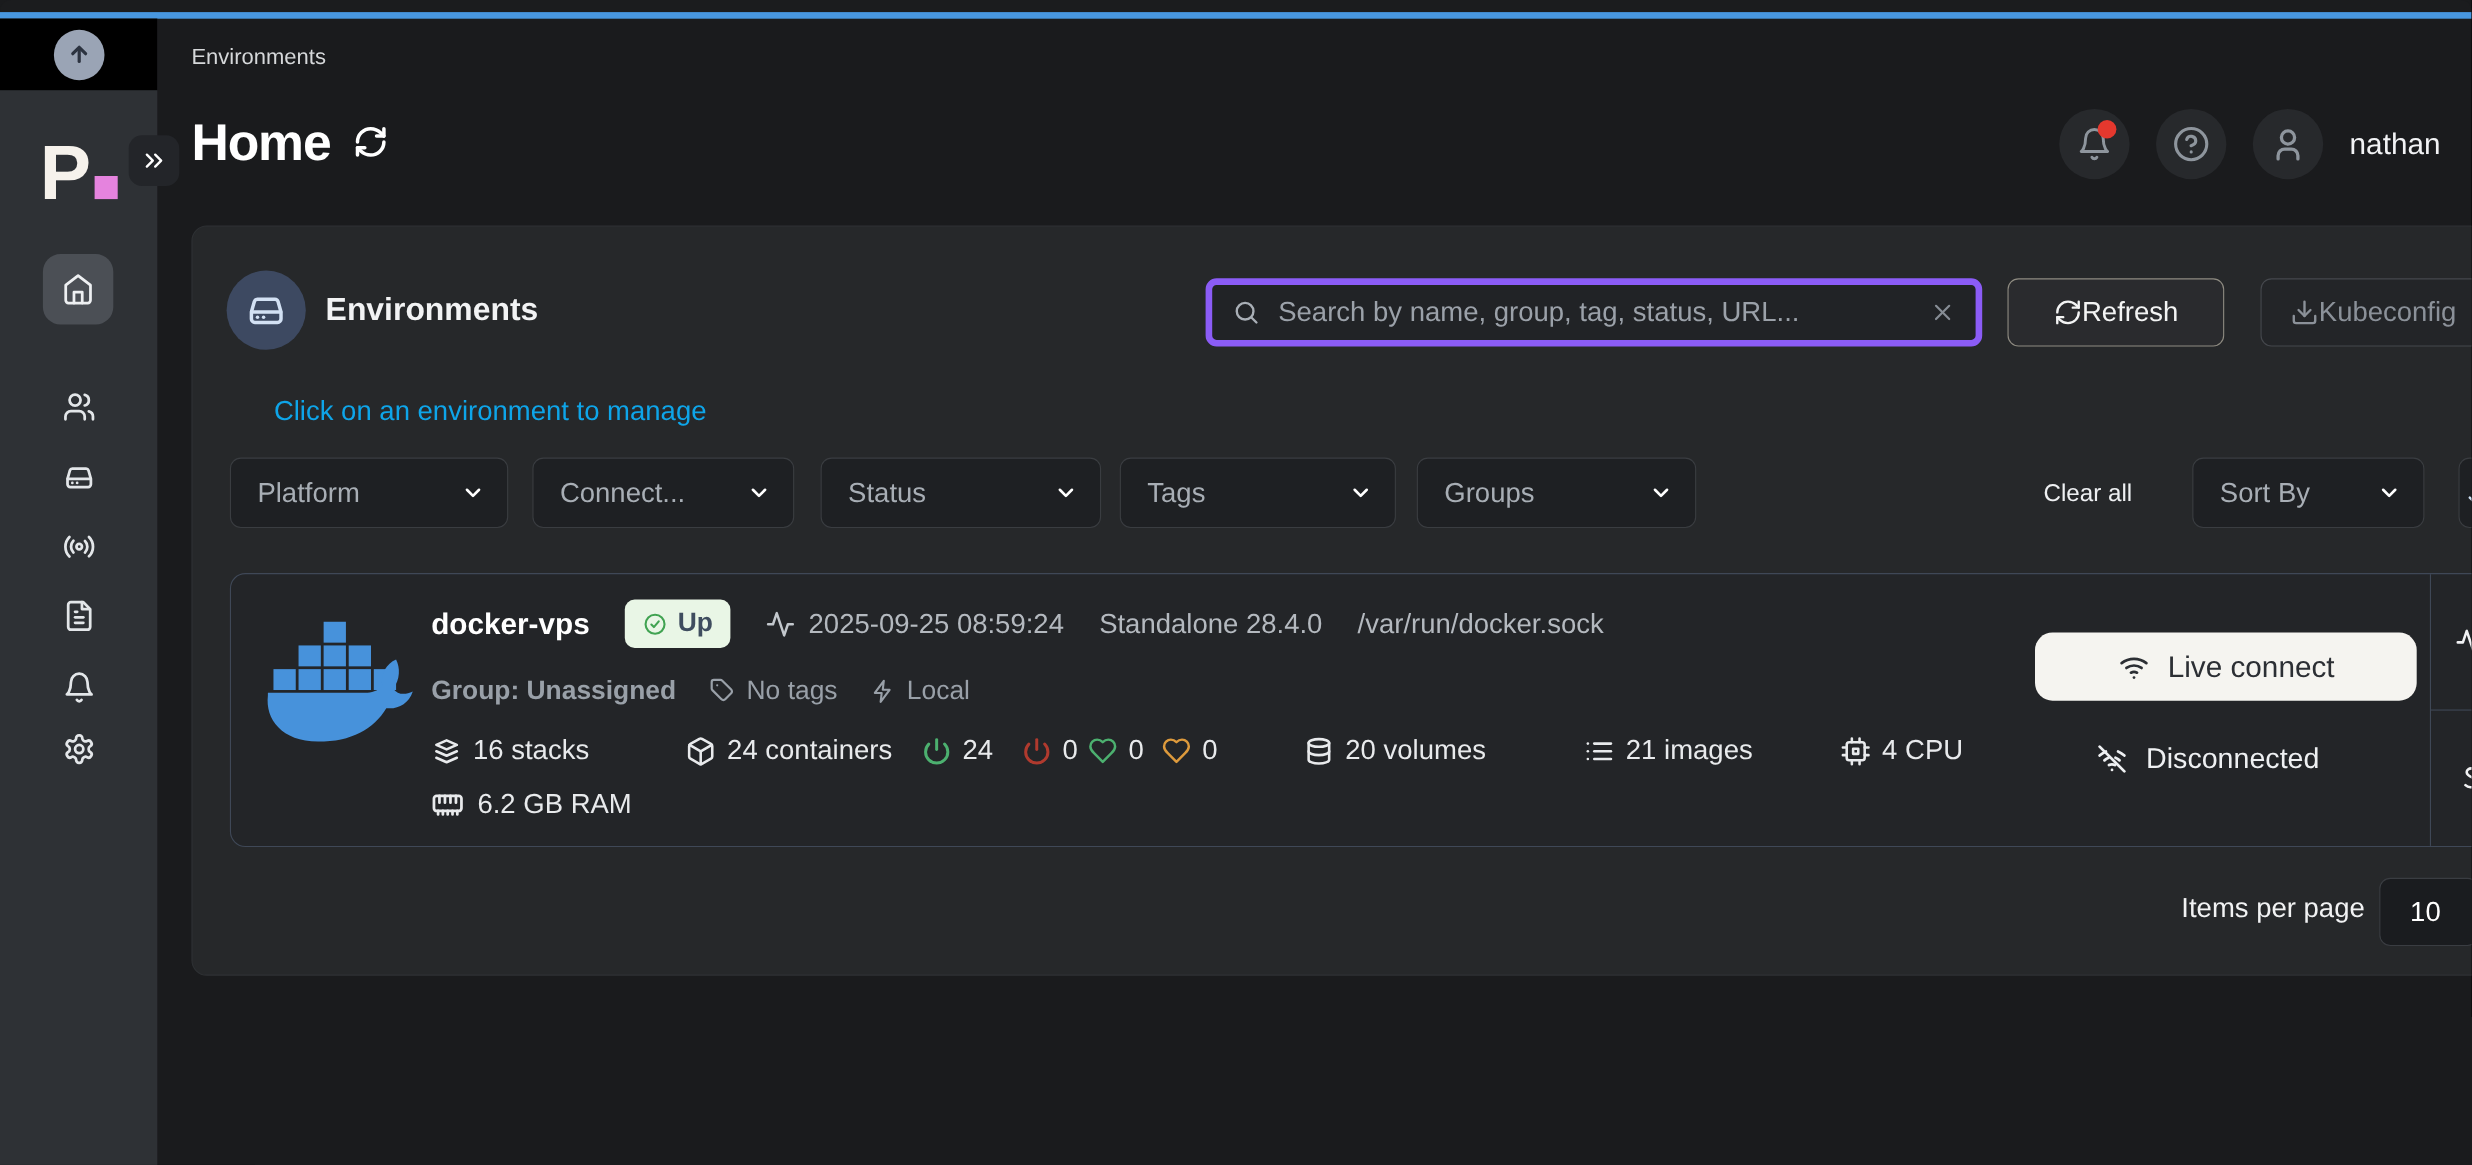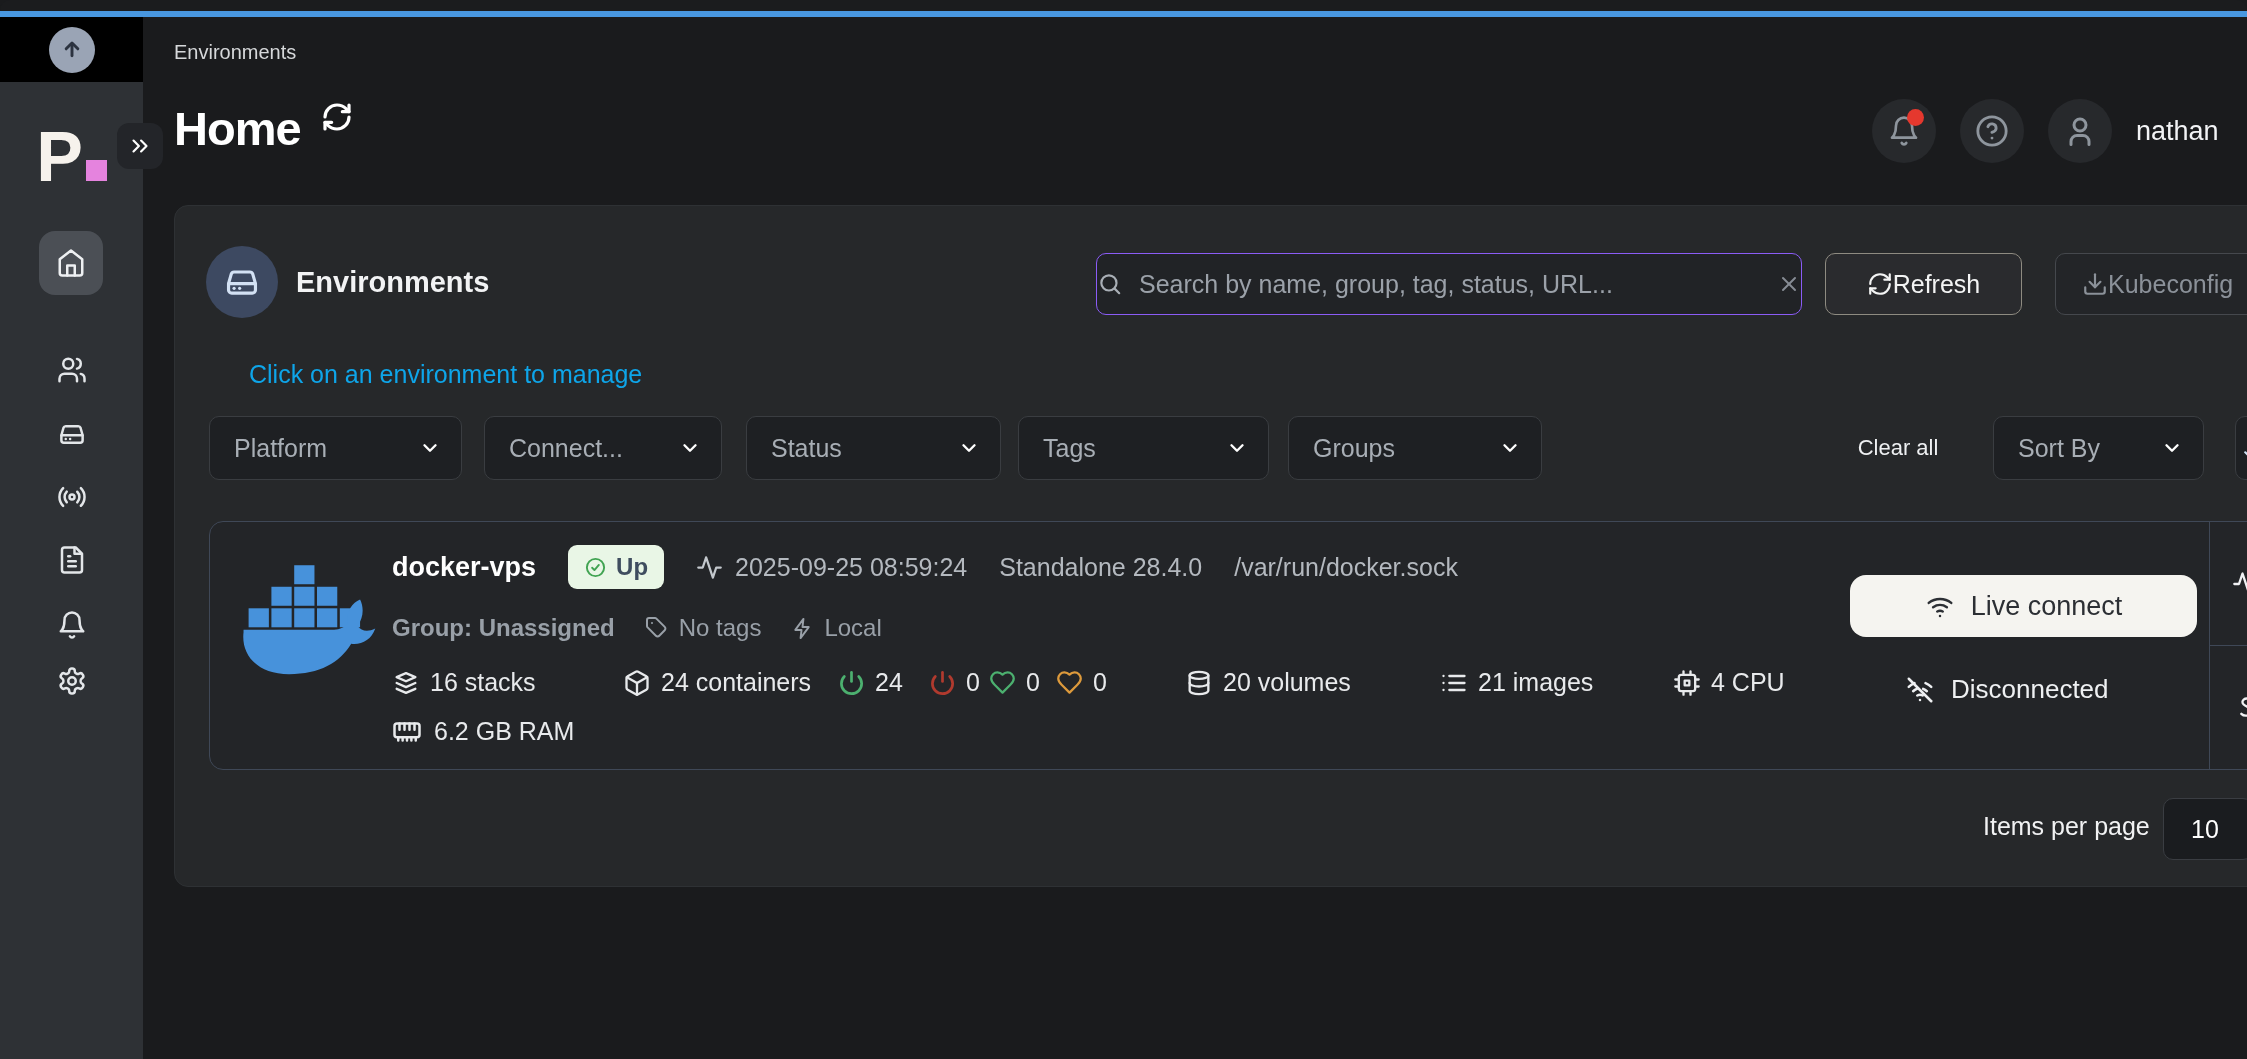--- a/index.html
+++ b/index.html
@@ -24,35 +24,35 @@
     display:flex;align-items:center;justify-content:center;z-index:20;}
   .nav-active{left:39px;top:214px;width:64px;height:64px;background:#4b4f55;border-radius:16px;color:#eef0f2;
     display:flex;align-items:center;justify-content:center;}
   .nav-ic{width:143px;display:flex;justify-content:center;color:#e3e6e9;}
   .nav-users{top:338px;} .nav-env{top:402px;} .nav-radio{top:465px;}
   .nav-file{top:528px;} .nav-bell{top:593px;} .nav-gear{top:649px;}
 
   
   .main{left:143px;top:17px;right:0;bottom:0;}
   .breadcrumb{left:31px;top:24px;font-size:20px;color:#d6d8da;}
-  .title-row{left:31px;top:84px;display:flex;align-items:flex-start;gap:20px;color:#fff;}
+  .title-row{left:31px;top:84px;display:flex;align-items:center;gap:20px;color:#fff;}
   .page-title{font-size:47px;font-weight:700;letter-spacing:-1px;}
   .topbar{left:1729px;top:82px;display:flex;align-items:center;gap:24px;}
   .tb-circle{width:64px;height:64px;border-radius:50%;background:#27292c;color:#8e959d;
     display:flex;align-items:center;justify-content:center;position:relative;}
   .tb-dot{position:absolute;top:10px;right:12px;width:17px;height:17px;border-radius:50%;background:#e5382e;}
   .username{font-size:27px;color:#f2f3f5;white-space:nowrap;}
 
   
   .panel{left:31px;top:188px;width:2093px;height:680px;background:#26282a;border-radius:14px;border:1px solid #2e3134;}
   .panel-badge{left:31px;top:40px;width:72px;height:72px;border-radius:50%;background:#3d4961;color:#d3e1f4;
     display:flex;align-items:center;justify-content:center;}
   .panel-title{left:121px;top:60px;font-size:29px;font-weight:600;color:#f2f3f4;}
-  .search{left:921px;top:47px;width:706px;height:62px;border:1px solid #8b5cf6;border-radius:10px;background:#212326;
-    display:flex;align-items:center;gap:14px;padding:0 0;box-sizing:border-box;color:#a9afb6;}
+  .search{left:921px;top:47px;width:706px;height:62px;border:6px solid #8b5cf6;border-radius:10px;background:#212326;
+    display:flex;align-items:center;gap:14px;padding:0 18px;box-sizing:border-box;color:#a9afb6;}
   .search input{flex:1;background:transparent;border:none;outline:none;color:#c6cbd1;font-size:25px;
     font-family:"Liberation Sans","DejaVu Sans",sans-serif;}
   .search input::placeholder{color:#9ba1a9;}
   .btn{display:flex;align-items:center;justify-content:center;border-radius:10px;box-sizing:border-box;font-size:25px;}
   .btn-refresh{left:1650px;top:47px;width:197px;height:62px;border:1px solid #8e8b81;background:#2a2b2e;color:#f3f4f4;}
   .btn-kube{left:1880px;top:47px;width:370px;height:62px;border:1px solid #45484d;background:#232528;color:#8b9199;justify-content:flex-start;padding-left:26px;}
   .panel-subtitle{left:74px;top:154px;font-size:25px;color:#0ea5e9;}
 
   .dd{top:210px;height:64px;background:#1e2023;border:1px solid #3a3d41;border-radius:10px;box-sizing:border-box;
     display:flex;align-items:center;justify-content:space-between;padding:0 20px 0 24px;color:#a8aeb5;font-size:25px;}

